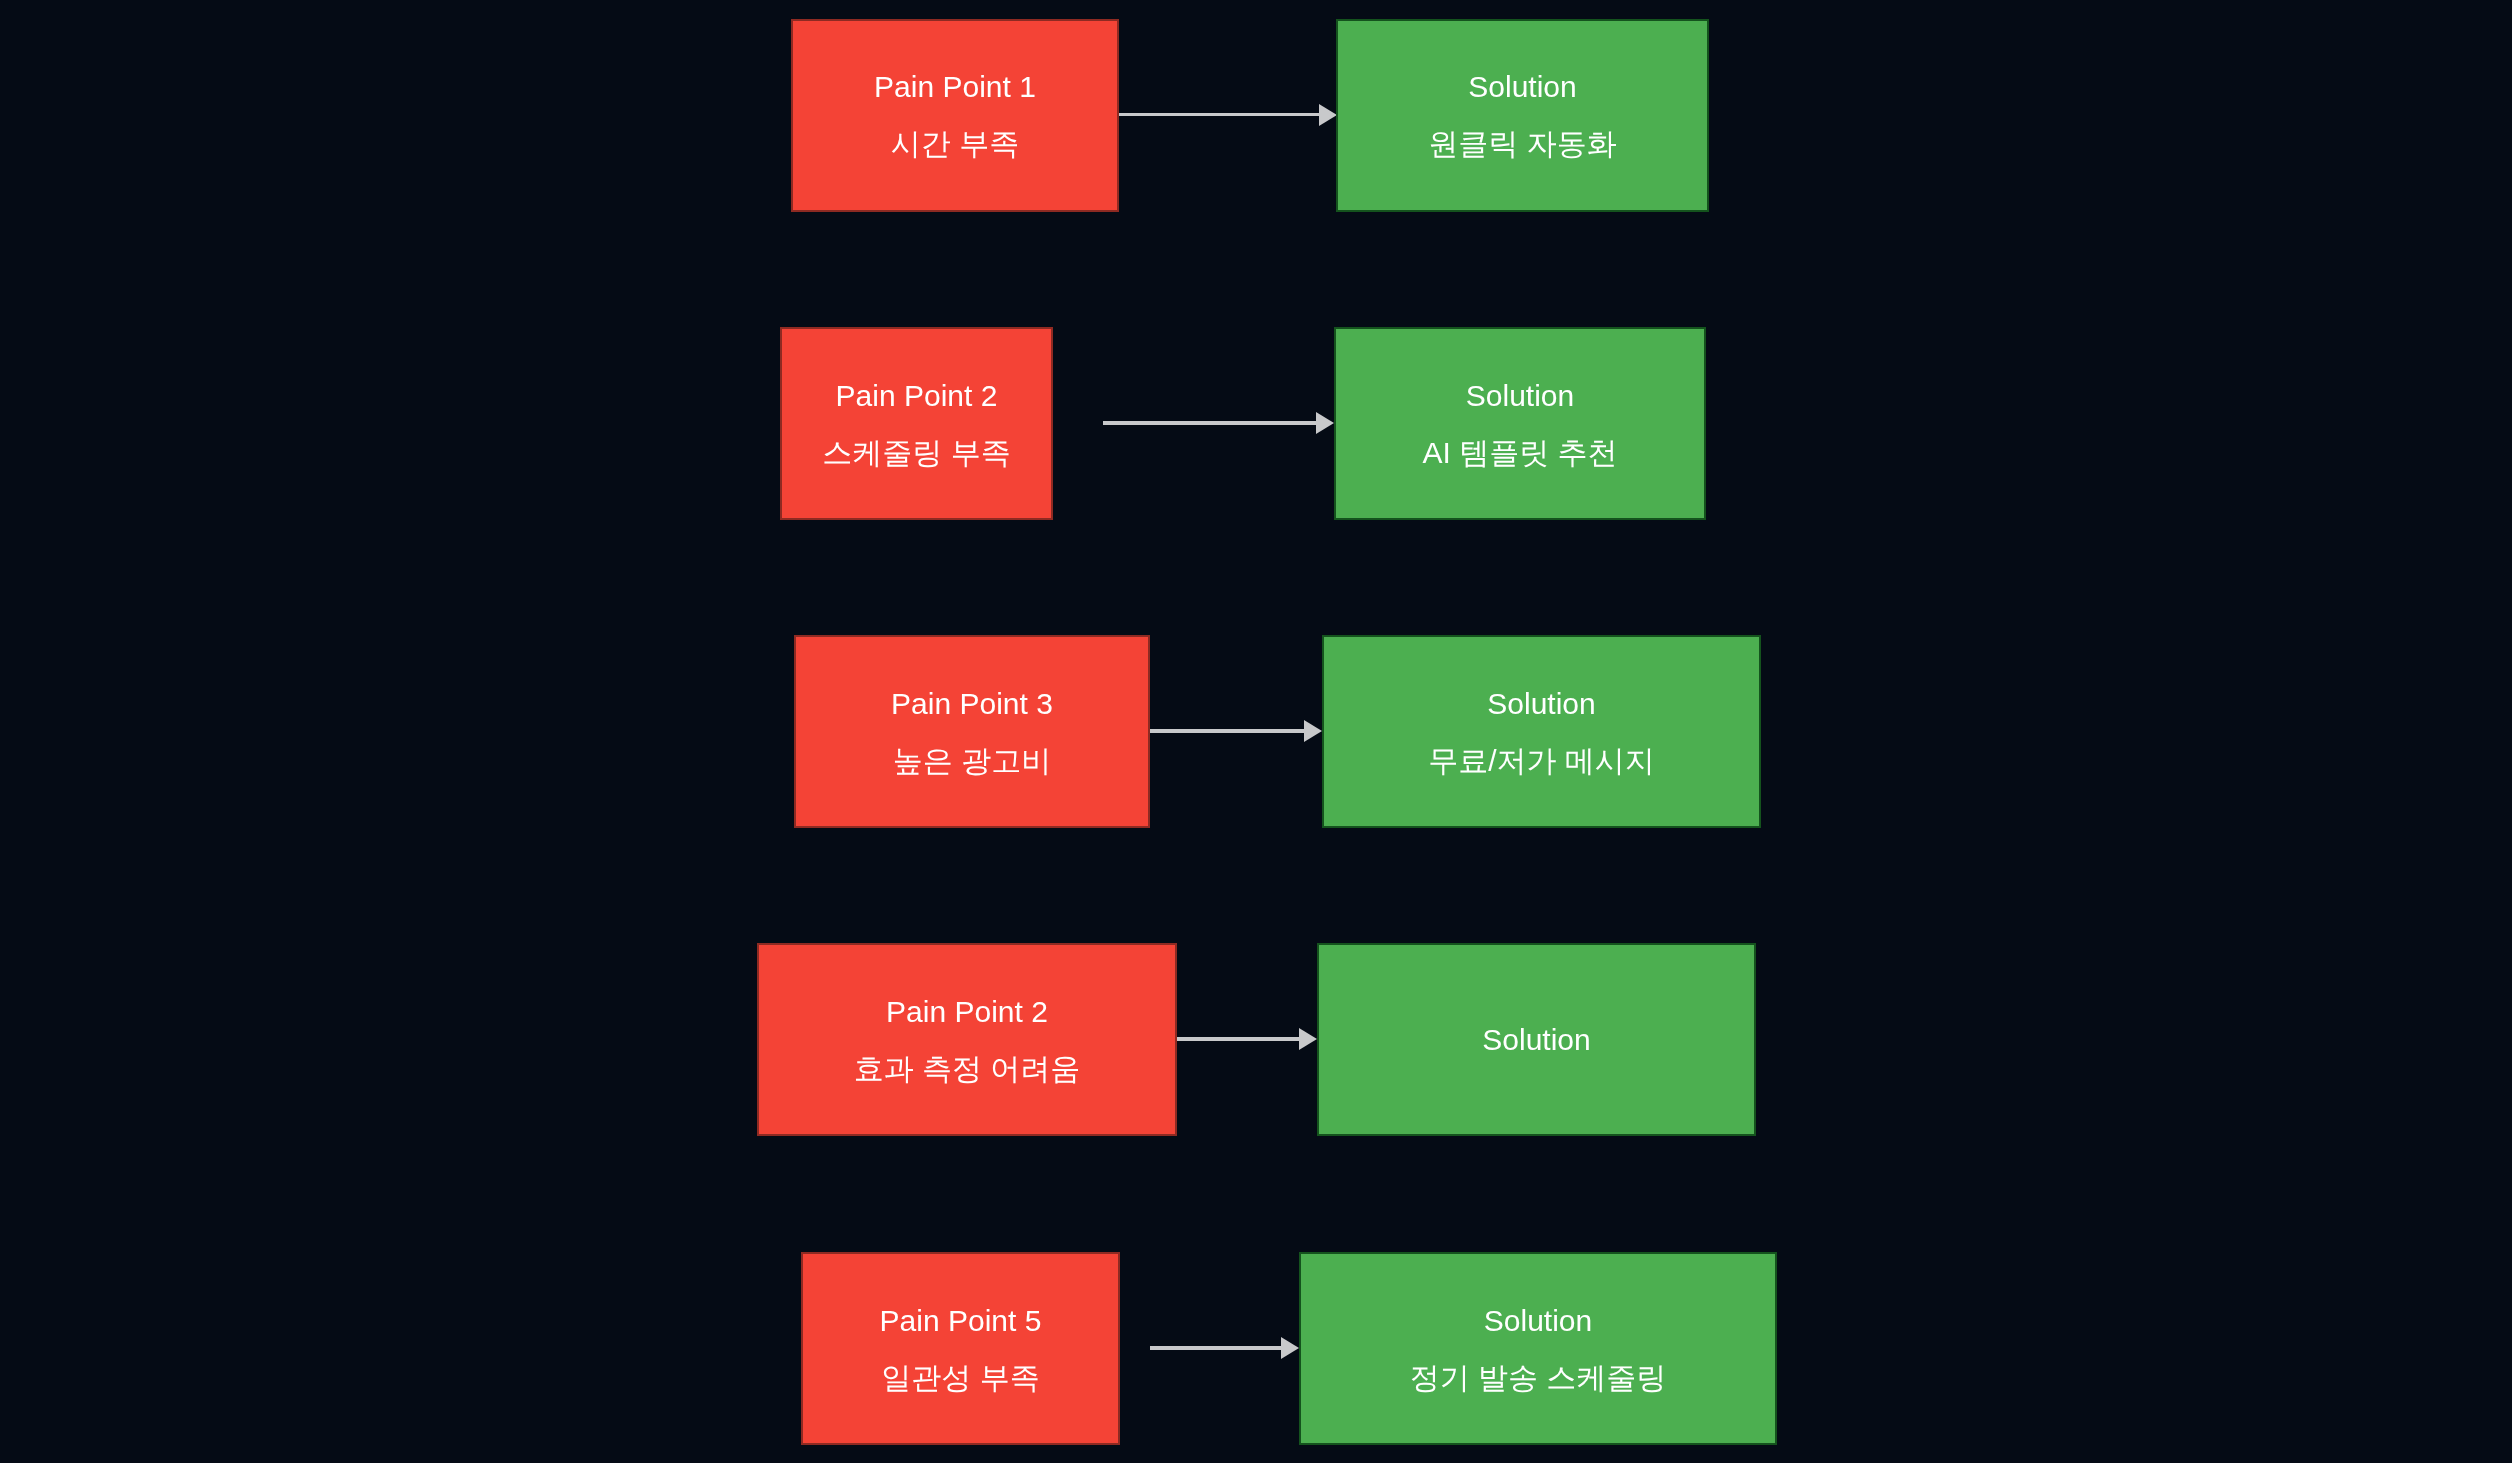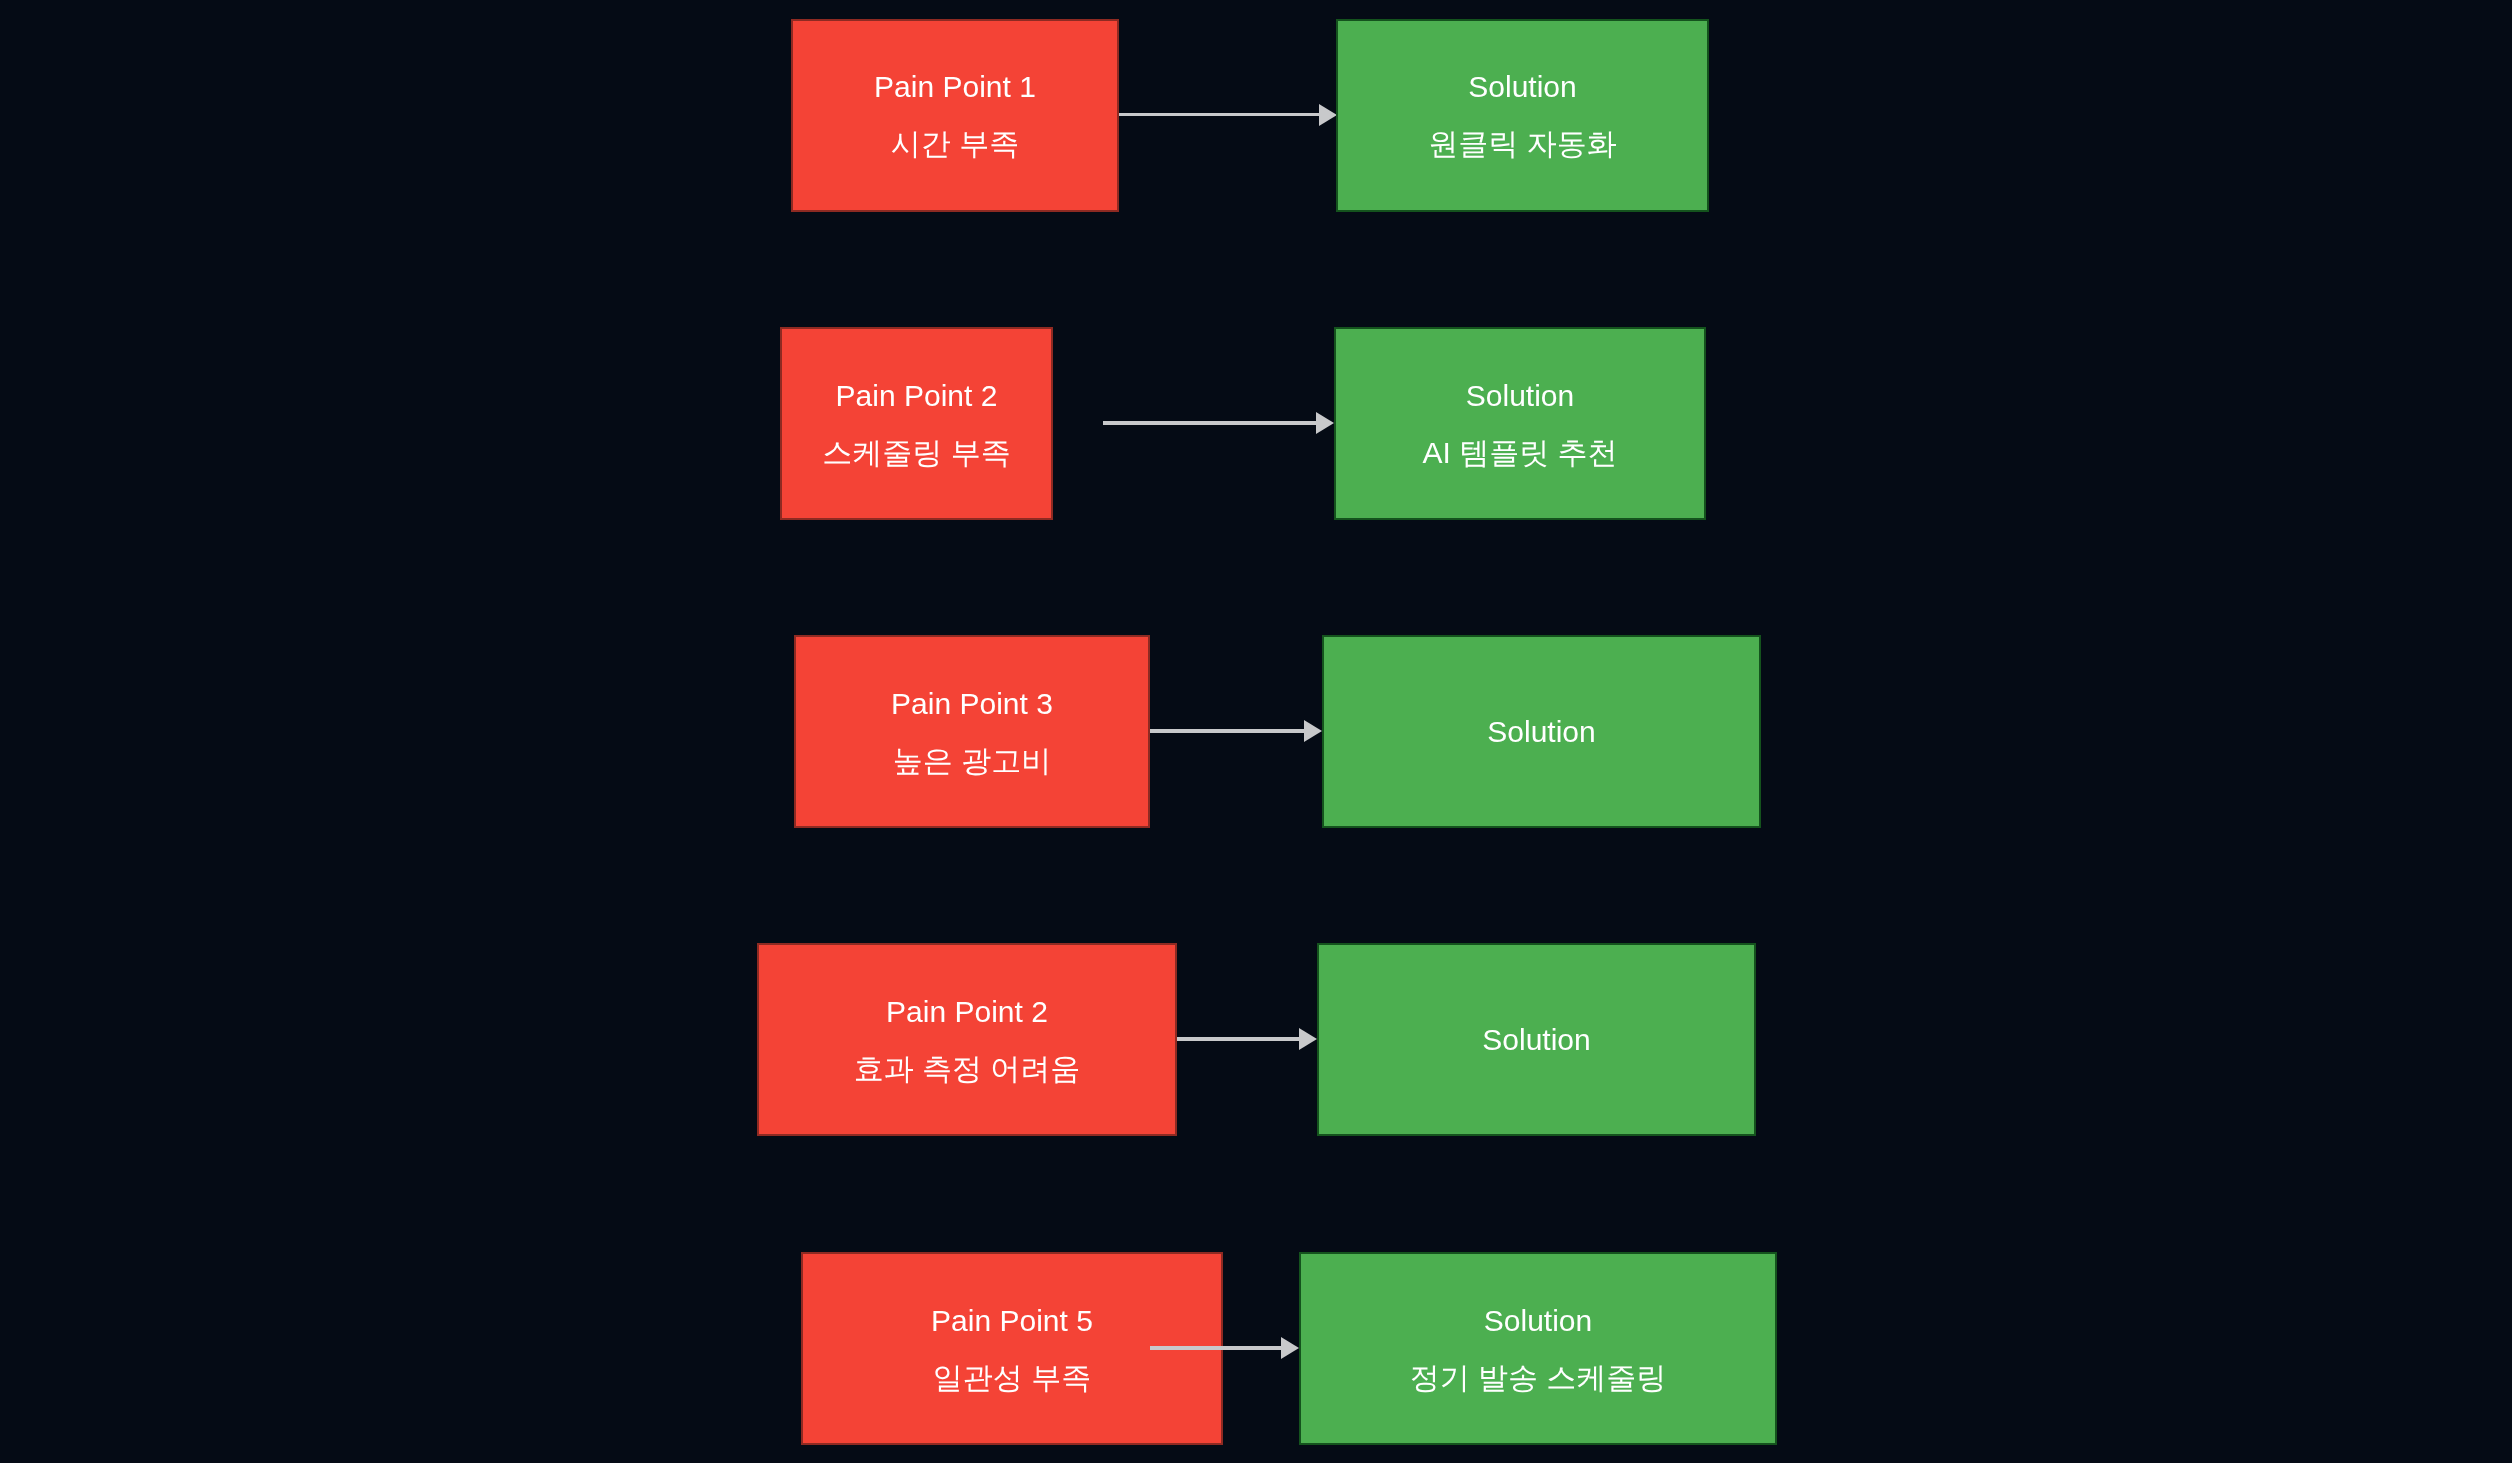--- a/index.html
+++ b/index.html
@@ -79,21 +79,21 @@
   .r3 .pain{left:794px;width:356px}
   .r3 .arrow{left:1150px;width:172px}
   .r3 .sol{left:1322px;width:439px}
 
   .r4{top:943px}
   .r4 .pain{left:757px;width:420px}
   .r4 .arrow{left:1177px;width:140px}
   .r4 .sol{left:1317px;width:439px}
 
   .r5{top:1252px}
-  .r5 .pain{left:801px;width:422px}
+  .r5 .pain{left:801px;width:319px}
   .r5 .arrow{left:1150px;width:149px}
   .r5 .sol{left:1299px;width:478px}
 </style>
 </head>
 <body>
 
 <div class="canvas">
 
   <div class="row r1">
     <div class="node pain">
@@ -129,20 +129,21 @@
     <div class="node pain">
       <div class="t1">Pain Point 3</div>
       <div class="t2">높은 광고비</div>
     </div>
     <div class="arrow">
       <div class="shaft"></div>
       <div class="head"></div>
     </div>
     <div class="node sol">
       <div class="t1">Solution</div>
+      <div class="t2">무료/저가 메시지</div>
     </div>
   </div>
 
   <div class="row r4">
     <div class="node pain">
       <div class="t1">Pain Point 2</div>
       <div class="t2">효과 측정 어려움</div>
     </div>
     <div class="arrow">
       <div class="shaft"></div>

